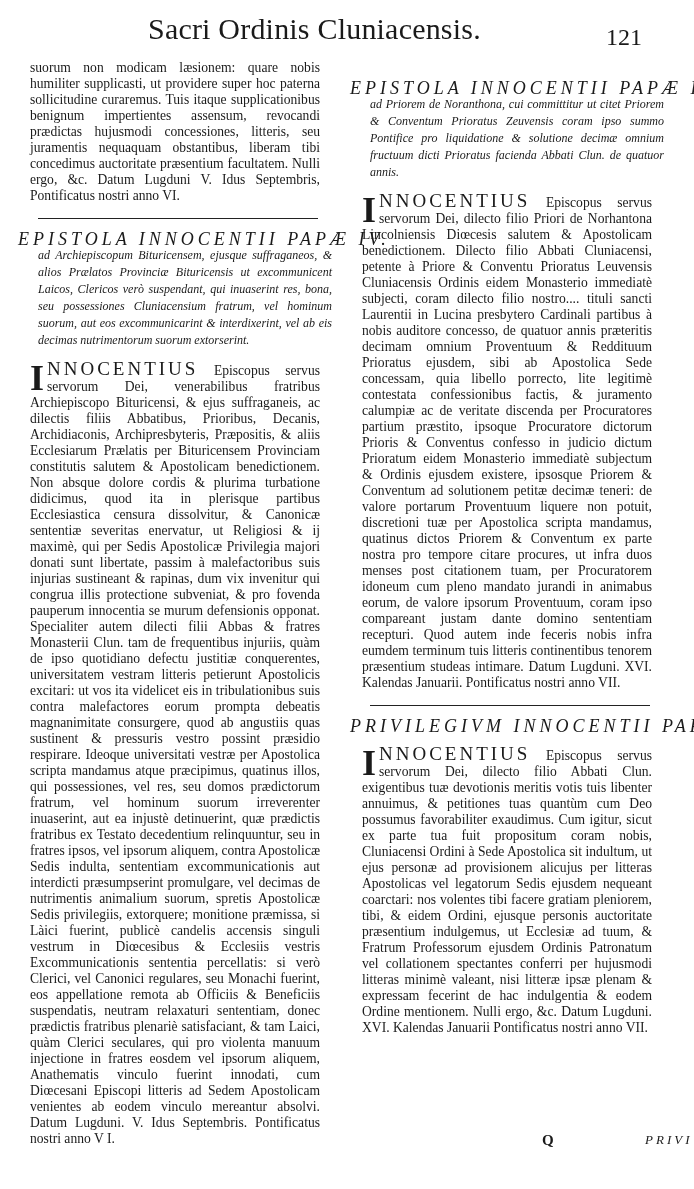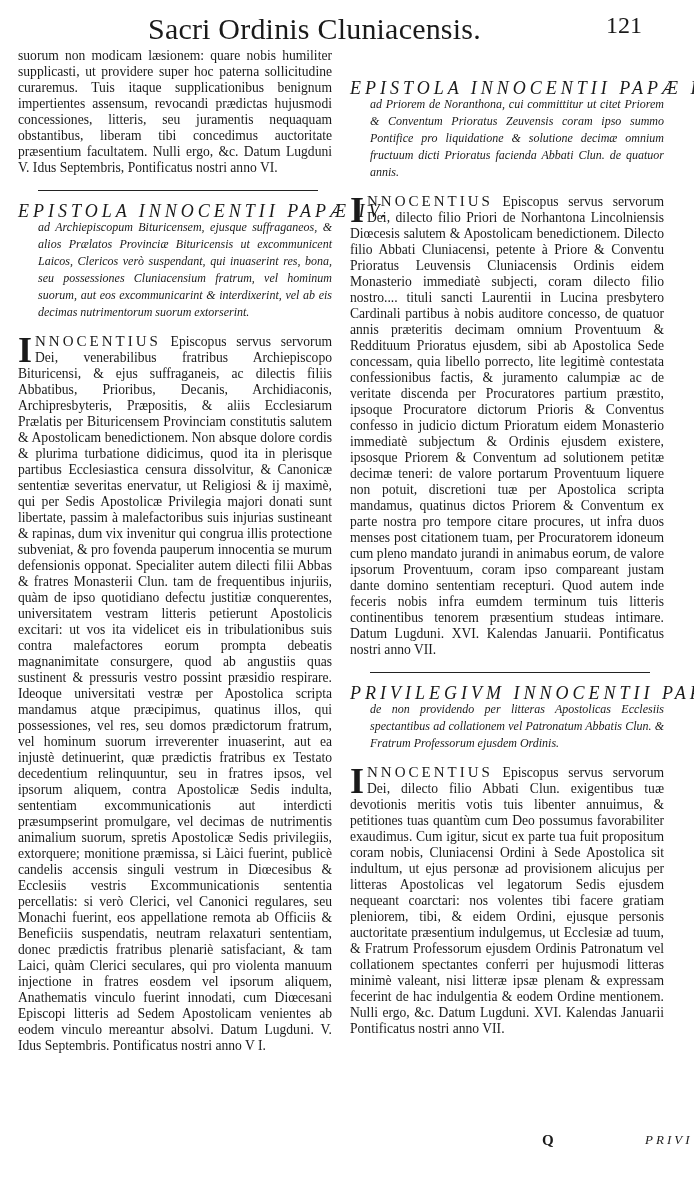--- a/index.html
+++ b/index.html
@@ -1,30 +1,30 @@
 <!DOCTYPE html>
 <html><head>
 <meta charset="utf-8">
 <style>
   html, body { margin:0; padding:0; background:#ffffff; }
   body { width:694px; height:1189px; position:relative; overflow:hidden; color:#1a1a1a;
          font-family:"Liberation Serif", "DejaVu Serif", serif; }
   .header { position:absolute; top:12px; left:0; width:612px; height:36px; }
   .running-title { position:absolute; left:148px; top:0; font-size:30px; letter-spacing:0.2px; }
-  .page-number { position:absolute; left:606px; top:0; font-size:24px; }
+  .page-number { position:absolute; left:606px; top:12px; font-size:24px; }
   .col { position:absolute; top:48px; width:314px; font-size:13.6px; line-height:16px; text-align:justify; }
   .col.left { left:18px; }
   .col.right { left:350px; top:80px; }
-  .para { margin:0; text-align:justify; hyphens:auto; }
+  .para { margin:12px; text-align:justify; hyphens:auto; }
   .rule { border:0; border-top:1.5px solid #222; width:280px; margin:14px 0 12px 20px; }
   .heading-title { font-style:italic; letter-spacing:4px; font-size:18px; margin:0; white-space:nowrap; }
   .heading-sub { font-style:italic; margin:0 0 0 20px; font-size:12px; line-height:17px; text-align:justify; }
   .letter { margin-top:12px; }
   .dropcap { float:left; font-size:36px; line-height:30px; margin:2px 3px 0 0; font-weight:bold; }
-  .smallcaps { letter-spacing:3px; font-size:15px; }
+  .smallcaps { letter-spacing:3px; font-size:19px; }
   .footer { position:absolute; top:1132px; left:0; width:694px; }
   .signature { position:absolute; left:542px; font-size:15px; font-weight:bold; }
   .catchword { position:absolute; left:605px; font-style:italic; letter-spacing:3px; font-size:13px;margin-left:40px; }
 </style>
 </head>
 <body>
 
 <div class="header">
   <div class="running-title">Sacri Ordinis Cluniacensis.</div>
   <div class="page-number">121</div>
@@ -42,21 +42,20 @@
 
 <div class="col right">
   <div>
     <p class="heading-title">EPISTOLA INNOCENTII PAPÆ IV.</p>
     <p class="heading-sub">ad Priorem de Noranthona, cui committitur ut citet Priorem &amp; Conventum Prioratus Zeuvensis coram ipso summo Pontifice pro liquidatione &amp; solutione decimæ omnium fructuum dicti Prioratus facienda Abbati Clun. de quatuor annis.</p>
     <p class="para letter"><span class="dropcap">I</span><span class="smallcaps">NNOCENTIUS</span><span> Episcopus servus servorum Dei, dilecto filio Priori de Norhantona Lincolniensis Diœcesis salutem &amp; Apostolicam benedictionem. Dilecto filio Abbati Cluniacensi, petente à Priore &amp; Conventu Prioratus Leuvensis Cluniacensis Ordinis eidem Monasterio immediatè subjecti, coram dilecto filio nostro.... tituli sancti Laurentii in Lucina presbytero Cardinali partibus à nobis auditore concesso, de quatuor annis præteritis decimam omnium Proventuum &amp; Reddituum Prioratus ejusdem, sibi ab Apostolica Sede concessam, quia libello porrecto, lite legitimè contestata confessionibus factis, &amp; juramento calumpiæ ac de veritate discenda per Procuratores partium præstito, ipsoque Procuratore dictorum Prioris &amp; Conventus confesso in judicio dictum Prioratum eidem Monasterio immediatè subjectum &amp; Ordinis ejusdem existere, ipsosque Priorem &amp; Conventum ad solutionem petitæ decimæ teneri: de valore portarum Proventuum liquere non potuit, discretioni tuæ per Apostolica scripta mandamus, quatinus dictos Priorem &amp; Conventum ex parte nostra pro tempore citare procures, ut infra duos menses post citationem tuam, per Procuratorem idoneum cum pleno mandato jurandi in animabus eorum, de valore ipsorum Proventuum, coram ipso compareant justam dante domino sententiam recepturi. Quod autem inde feceris nobis infra eumdem terminum tuis litteris continentibus tenorem præsentium studeas intimare. Datum Lugduni. XVI. Kalendas Januarii. Pontificatus nostri anno VII.</span></p>
   </div>
   <hr class="rule">
   <div>
     <p class="heading-title">PRIVILEGIVM INNOCENTII PAPÆ IV.</p>
-    <p class="heading-sub">de non providendo per litteras Apostolicas Ecclesiis spectantibus ad collationem vel Patronatum Abbatis Clun. &amp; Fratrum Professorum ejusdem Ordinis.</p>
     <p class="para letter"><span class="dropcap">I</span><span class="smallcaps">NNOCENTIUS</span><span> Episcopus servus servorum Dei, dilecto filio Abbati Clun. exigentibus tuæ devotionis meritis votis tuis libenter annuimus, &amp; petitiones tuas quantùm cum Deo possumus favorabiliter exaudimus. Cum igitur, sicut ex parte tua fuit propositum coram nobis, Cluniacensi Ordini à Sede Apostolica sit indultum, ut ejus personæ ad provisionem alicujus per litteras Apostolicas vel legatorum Sedis ejusdem nequeant coarctari: nos volentes tibi facere gratiam pleniorem, tibi, &amp; eidem Ordini, ejusque personis auctoritate præsentium indulgemus, ut Ecclesiæ ad tuum, &amp; Fratrum Professorum ejusdem Ordinis Patronatum vel collationem spectantes conferri per hujusmodi litteras minimè valeant, nisi litteræ ipsæ plenam &amp; expressam fecerint de hac indulgentia &amp; eodem Ordine mentionem. Nulli ergo, &amp;c. Datum Lugduni. XVI. Kalendas Januarii Pontificatus nostri anno VII.</span></p>
   </div>
 </div>
 
 <div class="footer">
   <span class="signature">Q</span>
   <span class="catchword">PRIVI</span>
 </div>
 
 </body></html>

